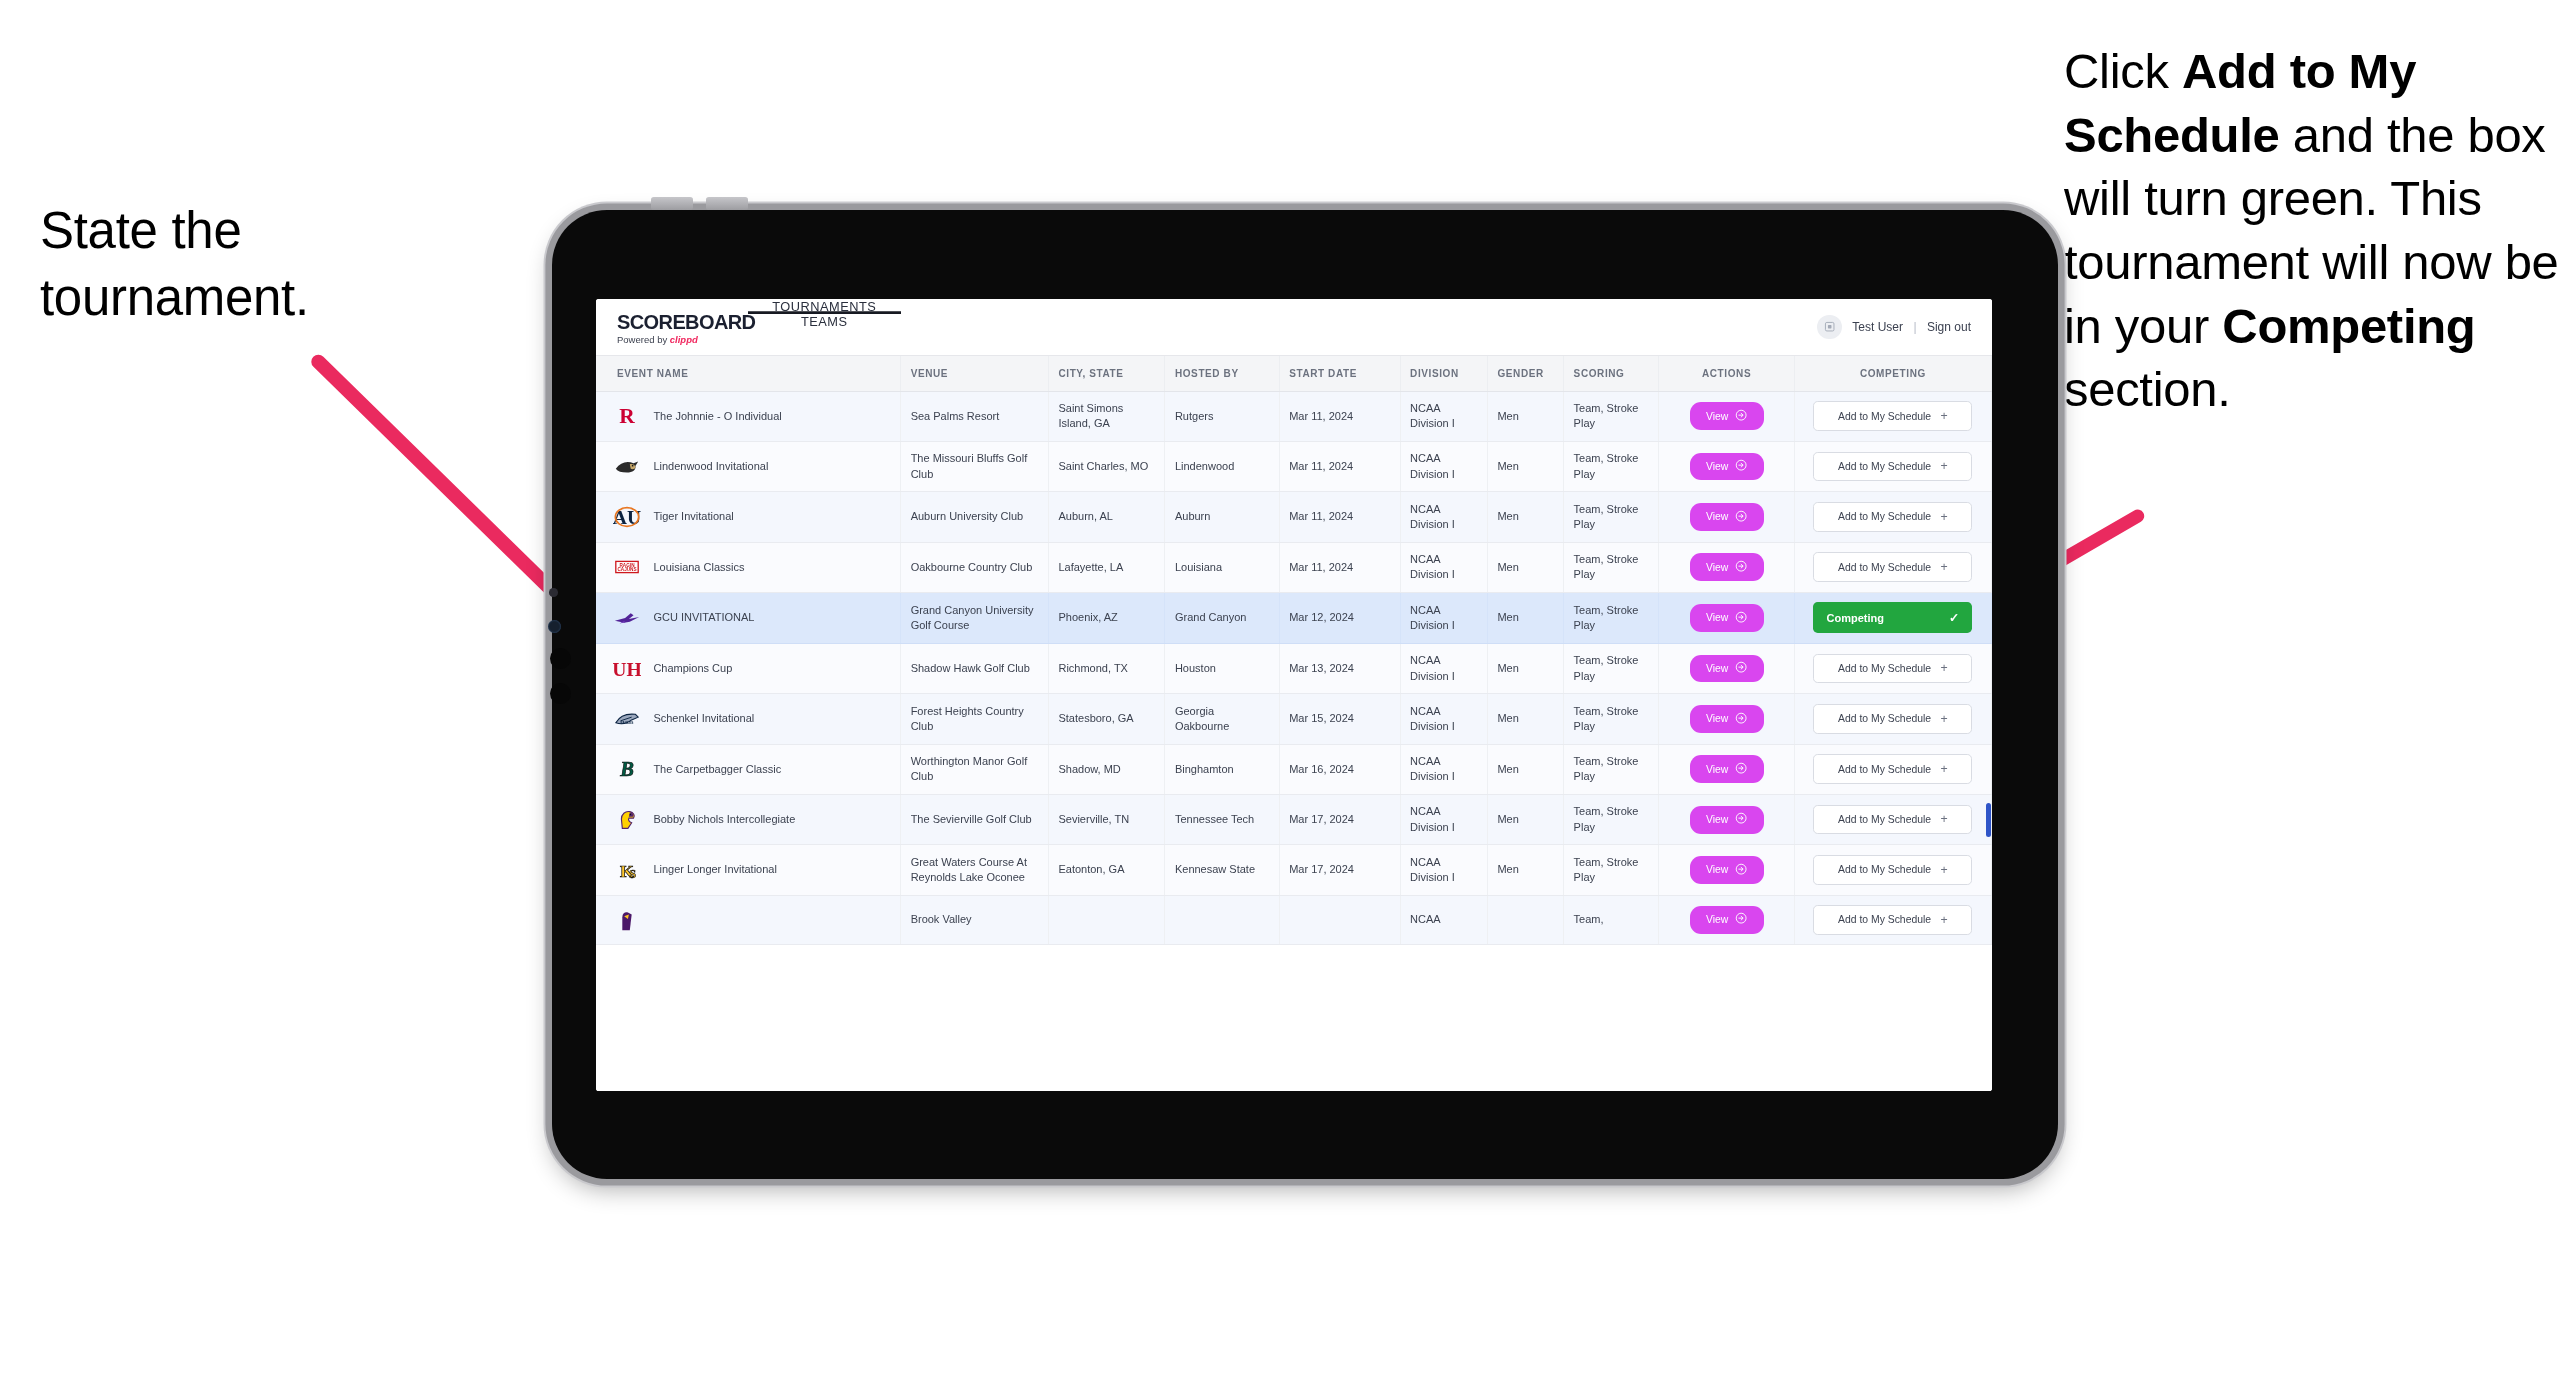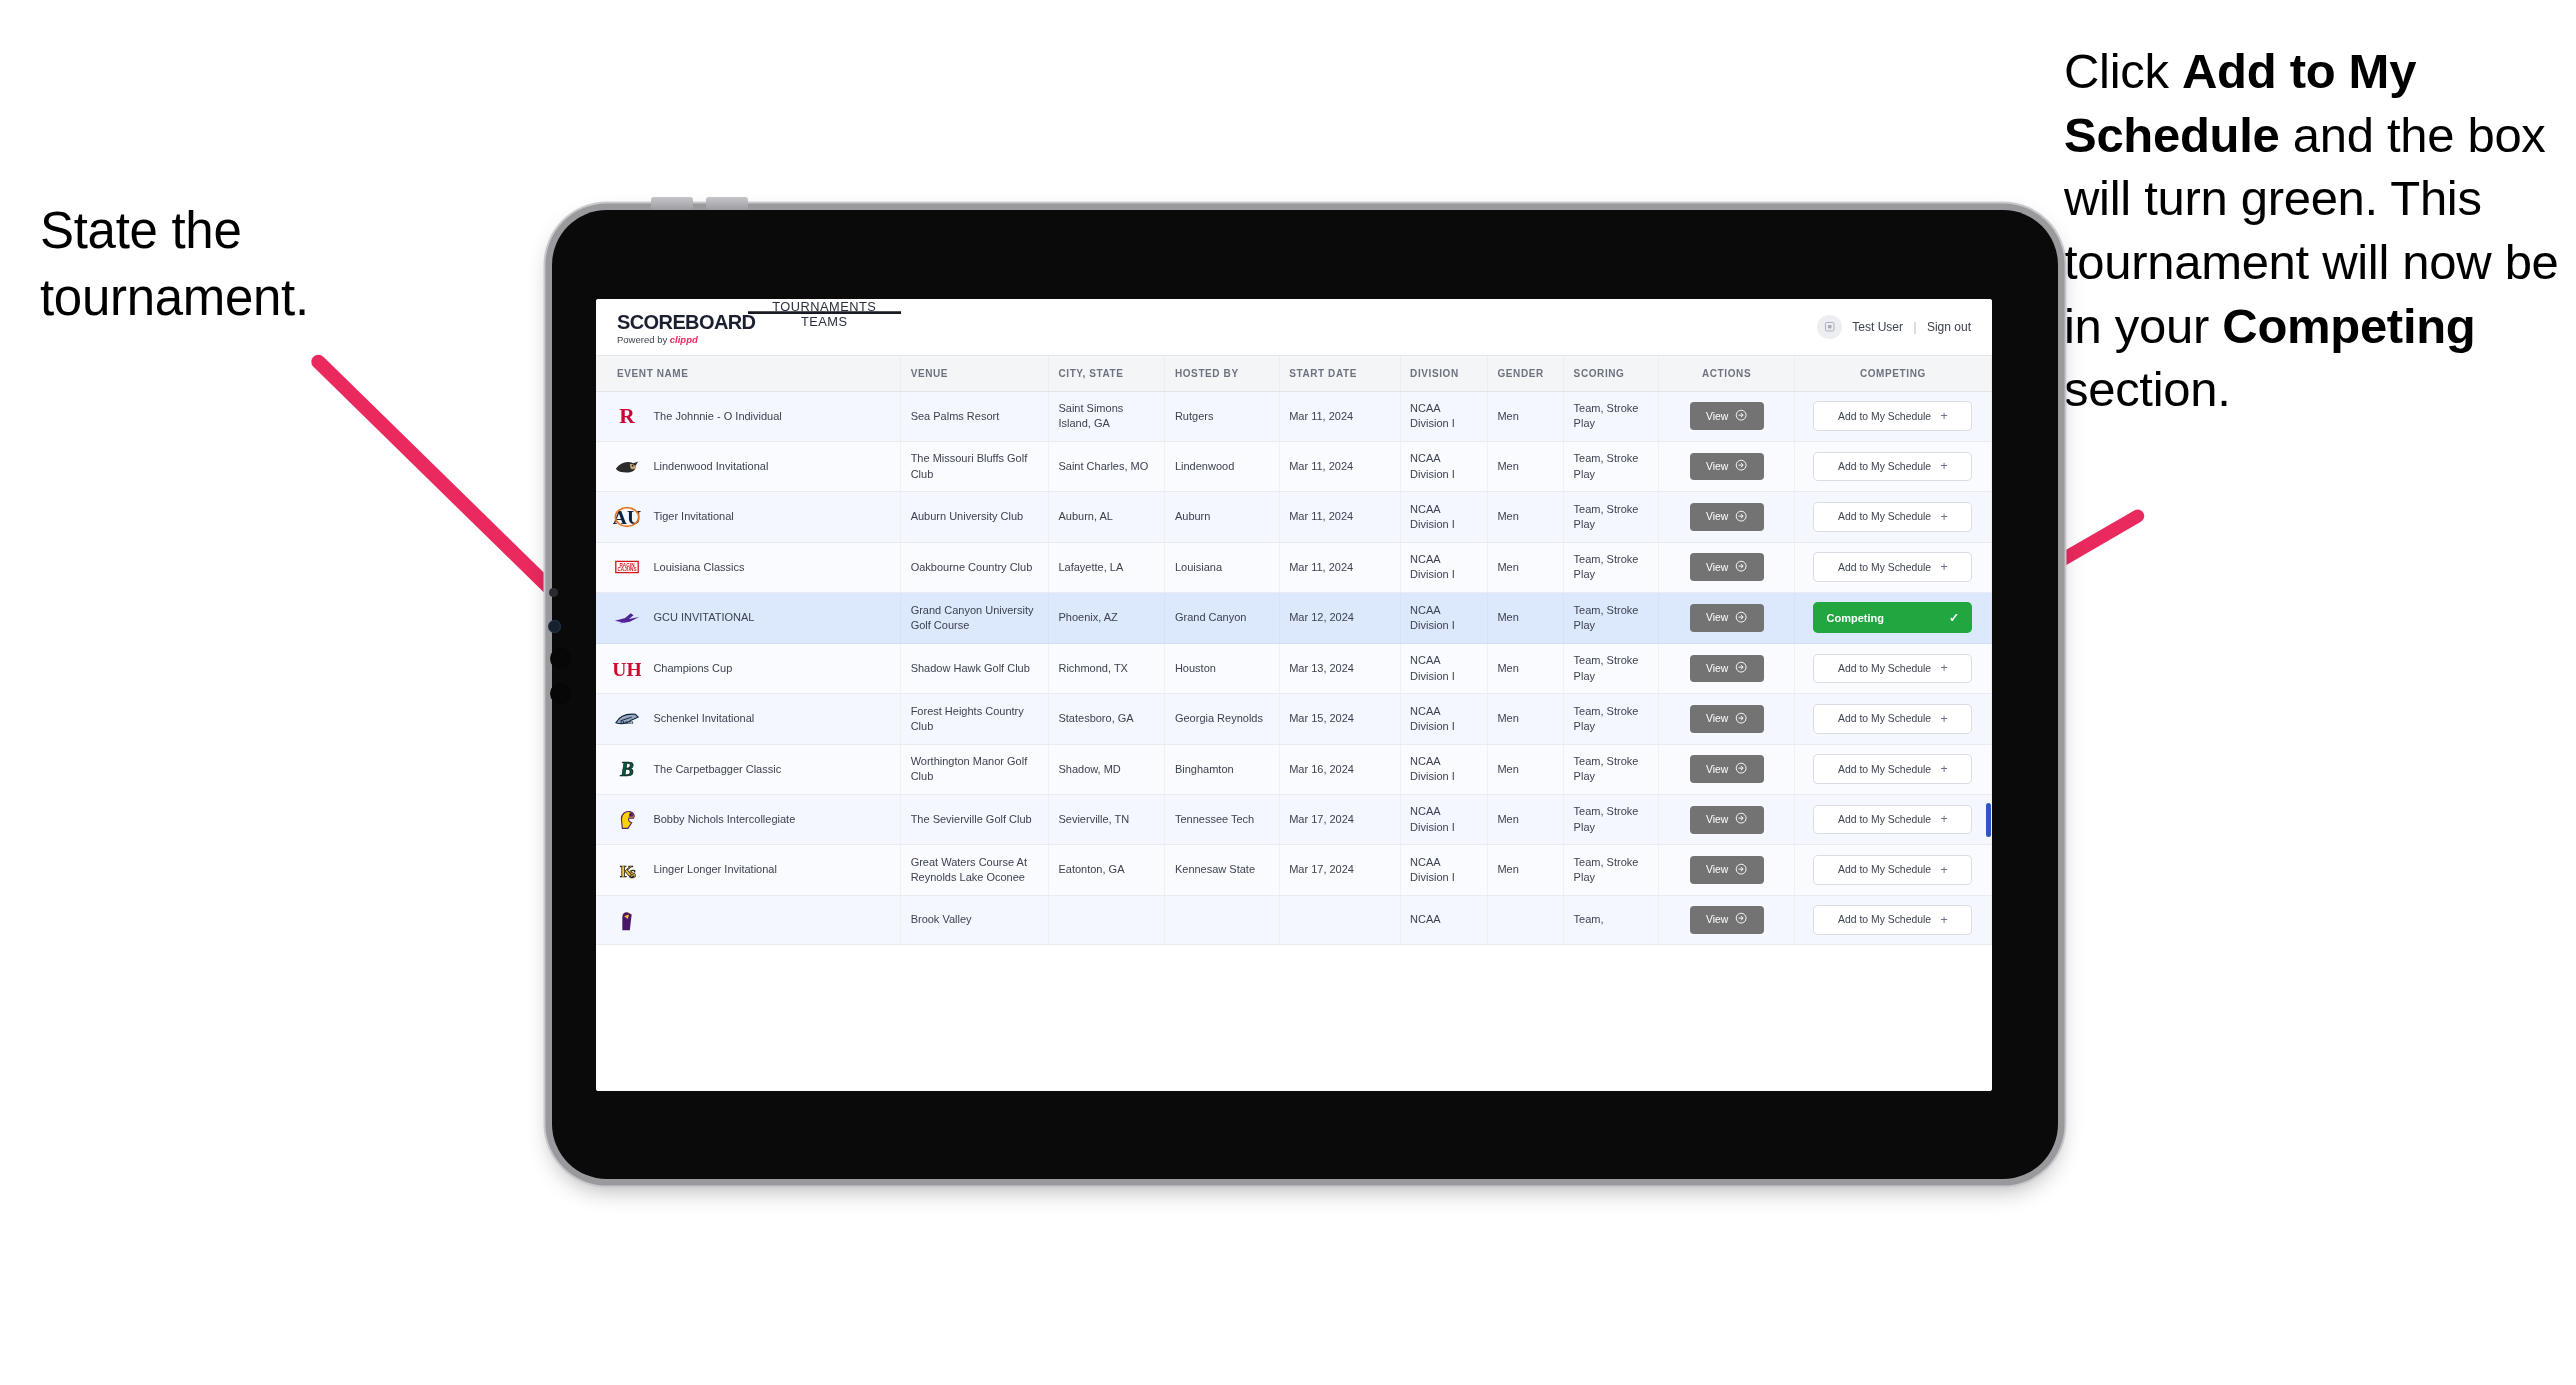--- a/index.html
+++ b/index.html
@@ -194,23 +194,23 @@
     display: flex; align-items: center; justify-content: center;
   }
   .logo svg { display: block; }
   .event-name { font-size: 11px; color: #3c4250; }
 
   .cell-ctr { text-align: center; }
 
   
   .btn-view {
     display: inline-flex; align-items: center; justify-content: center; gap: 6.6px;
-    background: #737373; color: #fff;
+    background: #d946ef; color: #fff;
     font-size: 10.4px;
-    border-radius: 4px;
+    border-radius: 11px;
     padding: 6.6px 13.2px;
     min-width: 74px;
     border: none; cursor: pointer;
     font-family: "Liberation Sans", sans-serif;
   }
   .btn-view .ico { font-size: 11.4px; line-height: 1; }
   .btn-add {
     display: inline-flex; align-items: center; justify-content: center; gap: 9.5px;
     background: #ffffff; color: #3c4250;
     font-size: 10.4px;
@@ -521,21 +521,21 @@
                         <path d="M3 19 C7 12 15 9 24 10 L27 13 L20 16 C15 20 9 21 3 19 Z" fill="#9aa7bd" stroke="#0a2240" stroke-width="1.1"></path>
                         <path d="M8 17 L20 13" stroke="#0a2240" stroke-width="1"></path>
                         <text x="15" y="20.5" text-anchor="middle" font-family="Liberation Sans,sans-serif" font-size="3.4" font-weight="700" fill="#0a2240">EAGLES</text>
                       </svg>
                     </span>
                     <span class="event-name">Schenkel Invitational</span>
                   </div>
                 </td>
                 <td>Forest Heights Country Club</td>
                 <td>Statesboro, GA</td>
-                <td>Georgia Reynolds</td>
+                <td>Georgia Oakbourne</td>
                 <td>Mar 15, 2024</td>
                 <td>NCAA Division I</td>
                 <td>Men</td>
                 <td>Team, Stroke Play</td>
                 <td class="cell-ctr"><button class="btn-view">
                     <span>View</span>
                     <span class="ico"><svg width="12.3" height="12.3" viewBox="0 0 16 16">
                         <circle cx="8" cy="8" r="6.4" fill="none" stroke="#ffffff" stroke-width="1.2"></circle>
                         <path d="M5 8 h5 M8 5.6 L10.6 8 L8 10.4" fill="none" stroke="#ffffff" stroke-width="1.2" stroke-linecap="round" stroke-linejoin="round"></path>
                       </svg></span>

